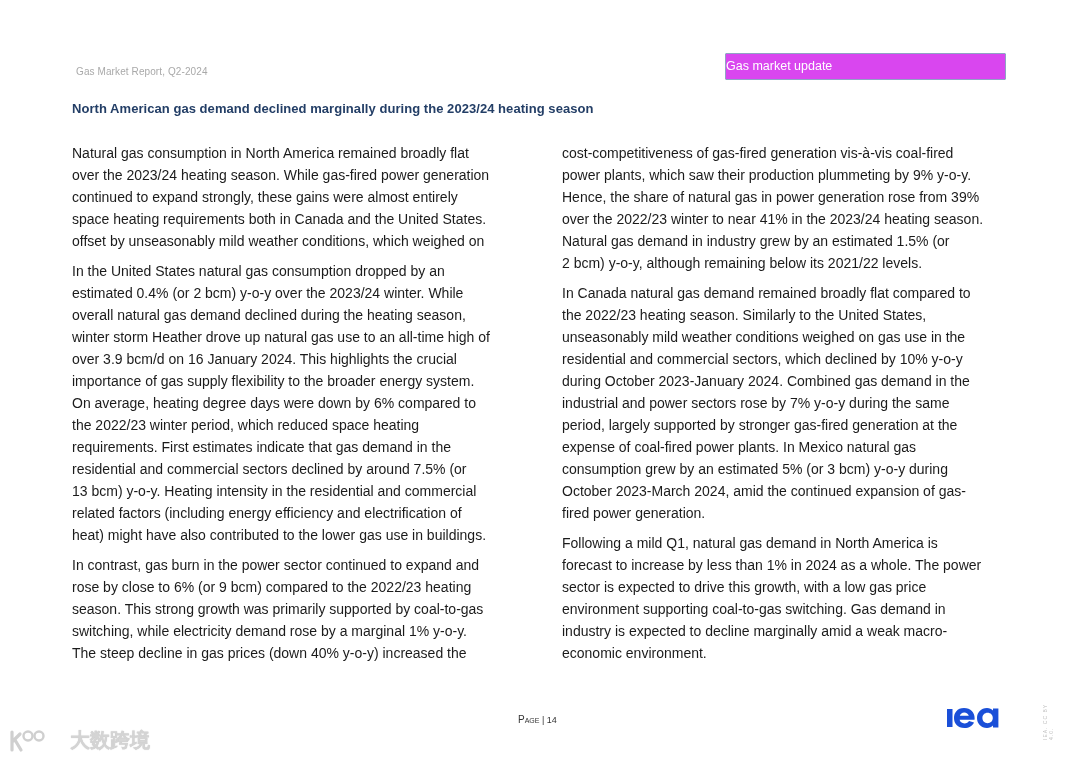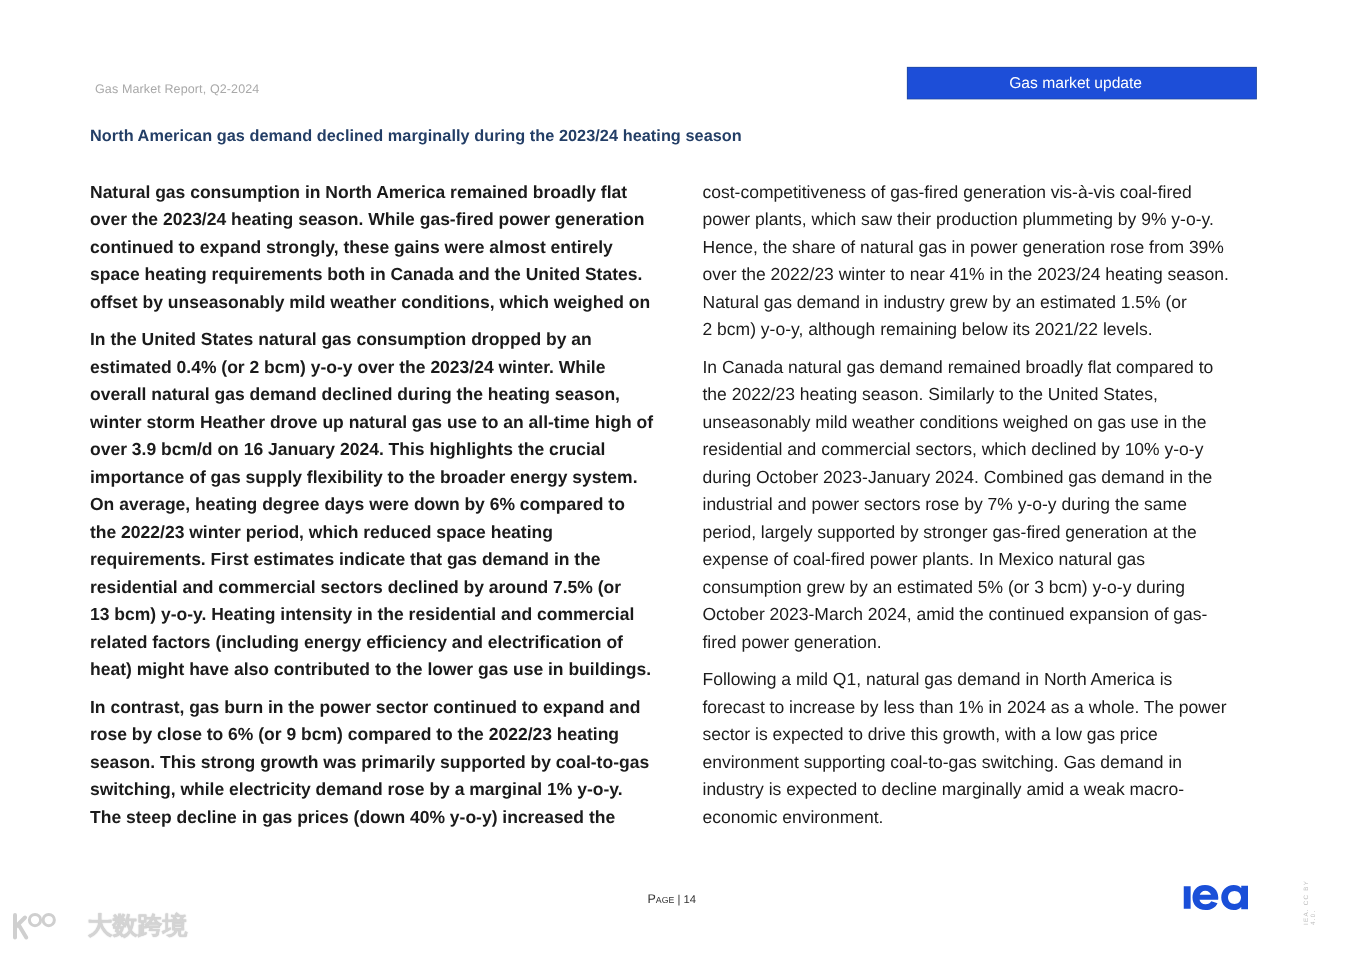--- a/index.html
+++ b/index.html
@@ -22,25 +22,25 @@
       font-size: 10px;
       color: #a9a9a9;
       letter-spacing: 0.1px;
     }
     .section-tag {
       position: absolute;
       left: 726px;
       top: 54px;
       width: 279px;
       height: 25px;
-      background: #1d4ed8;
+      background: #d946ef;
       color: #ffffff;
       font-size: 12.5px;
       line-height: 25px;
-      text-align: center;
+      text-align: left;
       box-sizing: border-box;
       padding-right: 10px;
       box-shadow: 0 0 0 0.5px #23478c;
     }
     .page-title {
       position: absolute;
       left: 72px;
       top: 101px;
       margin: 0;
       font-size: 13px;
@@ -49,21 +49,21 @@
       white-space: nowrap;
       letter-spacing: 0.05px;
     }
     .column {
       position: absolute;
       top: 142px;
       font-size: 14px;
       line-height: 22px;
       color: #1b1b1b;
     }
-    .col-left { left: 72px; width: 460px; font-weight: bold; }
+    .col-left { left: 72px; width: 460px; }
     .col-right { left: 562px; width: 460px; }
     .para { margin: 0 0 8px 0; }
     .line { display: block; white-space: nowrap; }
     .page-number {
       position: absolute;
       left: 518px;
       top: 714px;
       font-size: 9px;
       color: #333333;
       white-space: nowrap;

